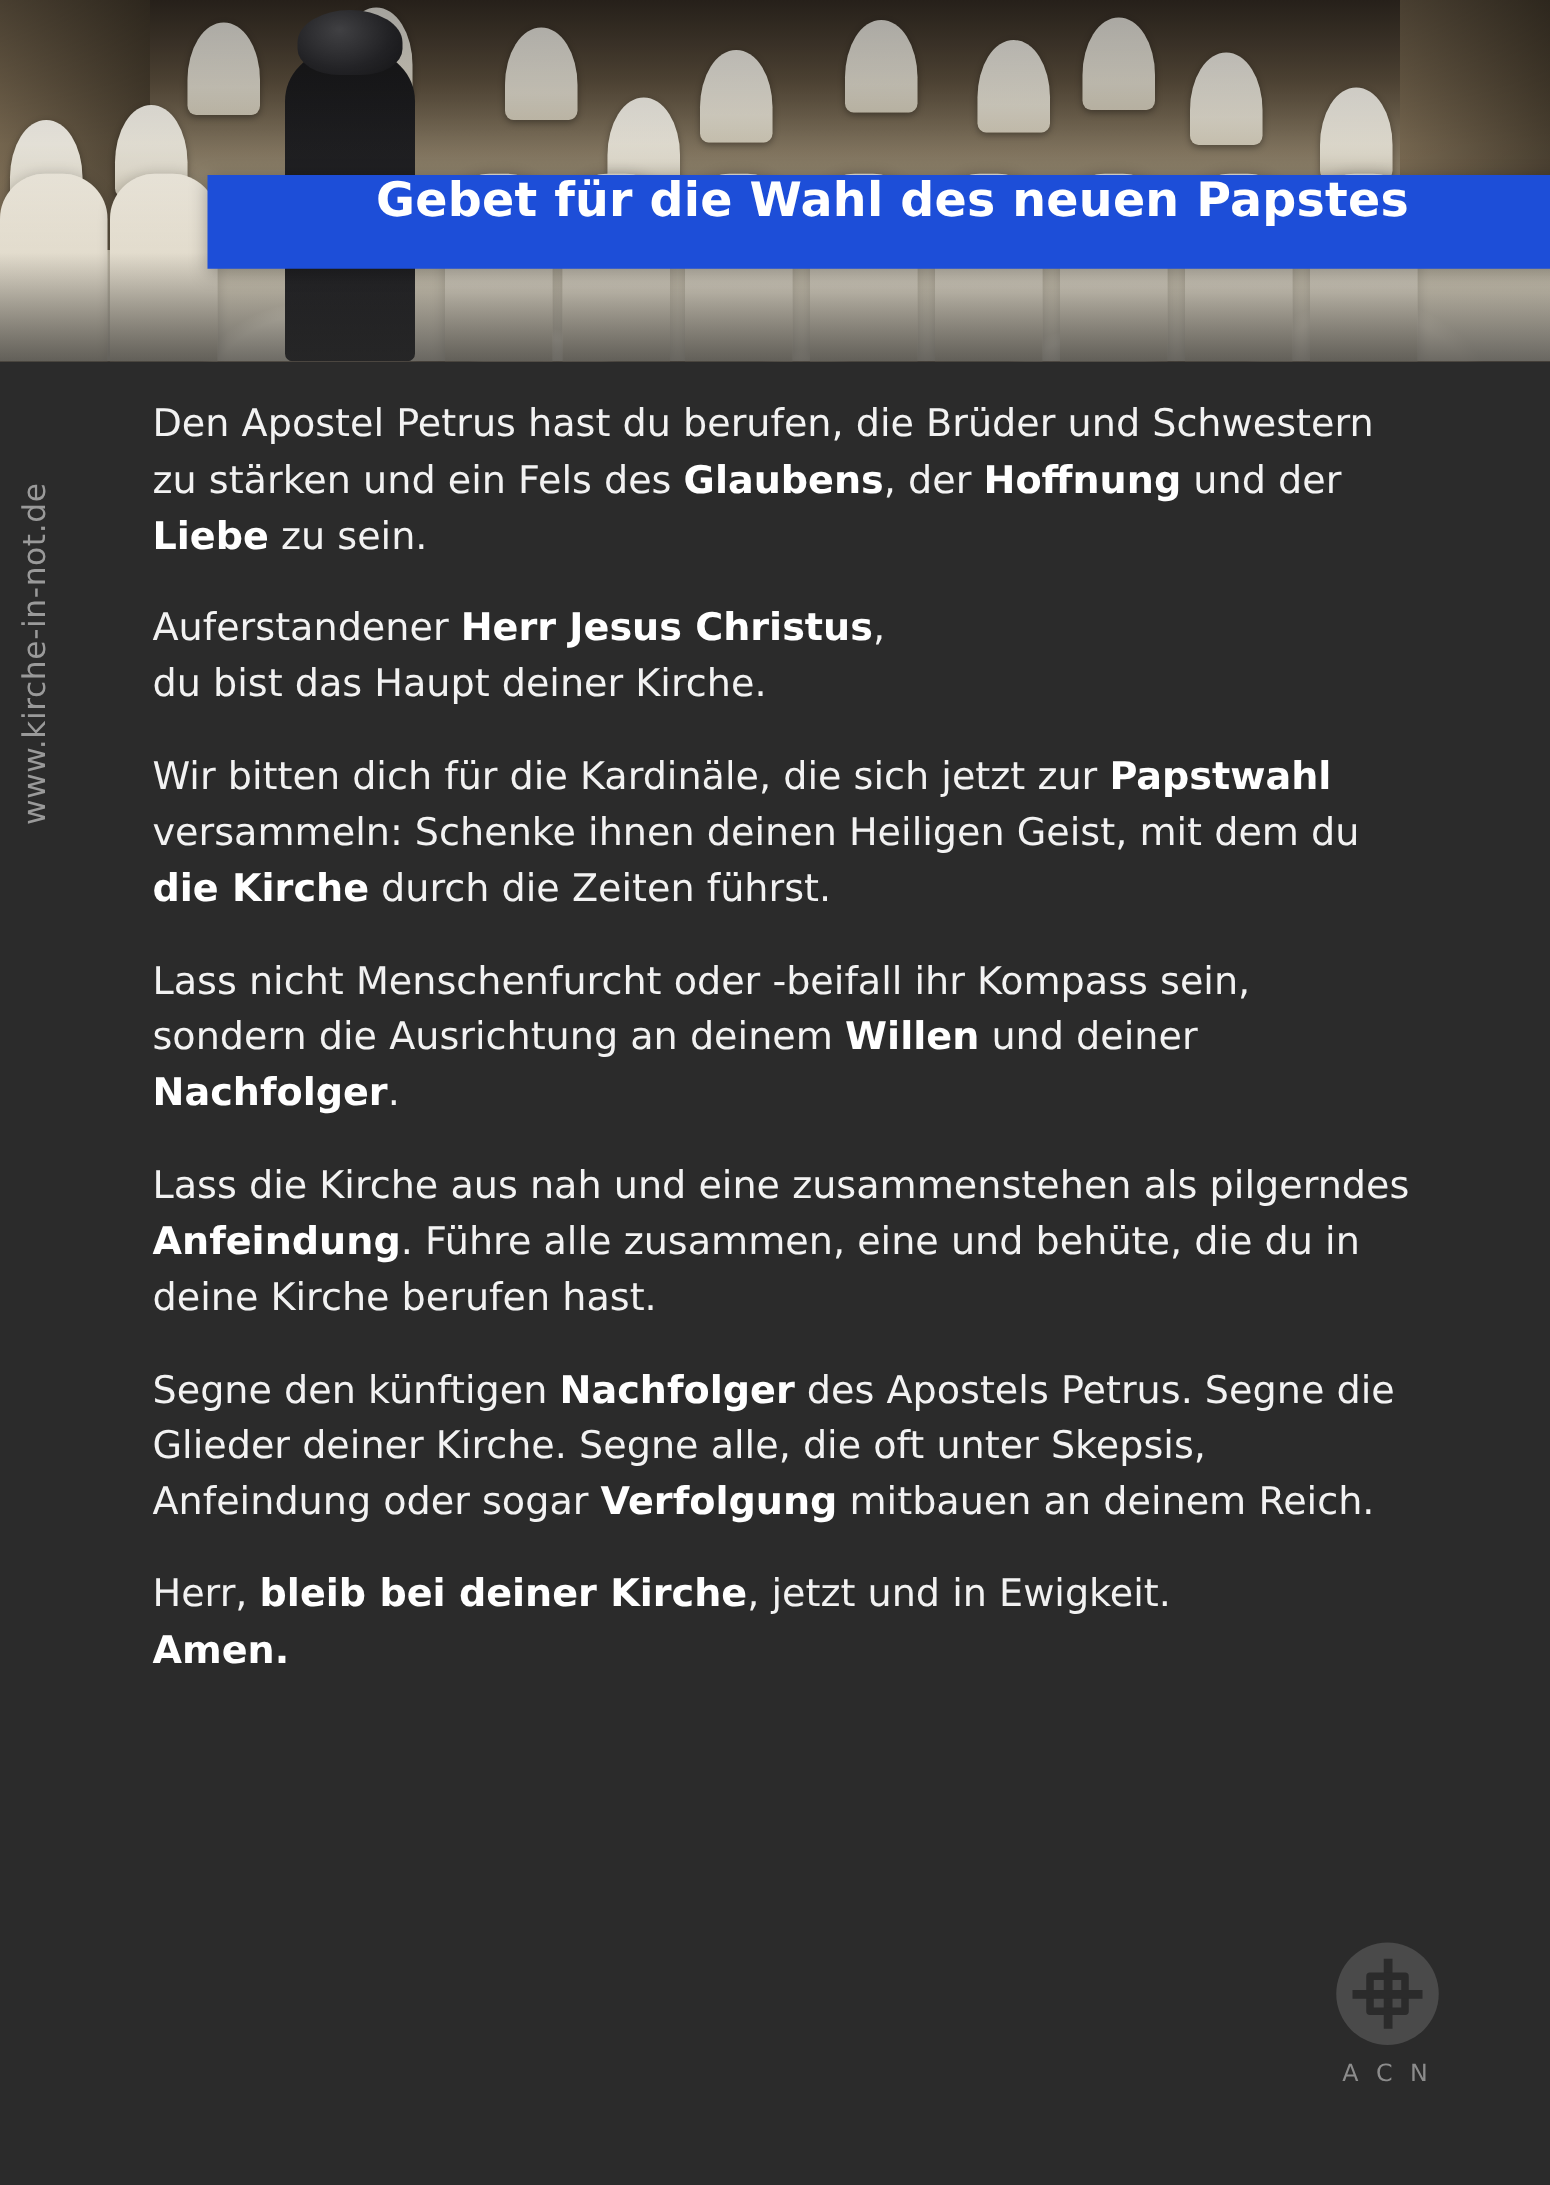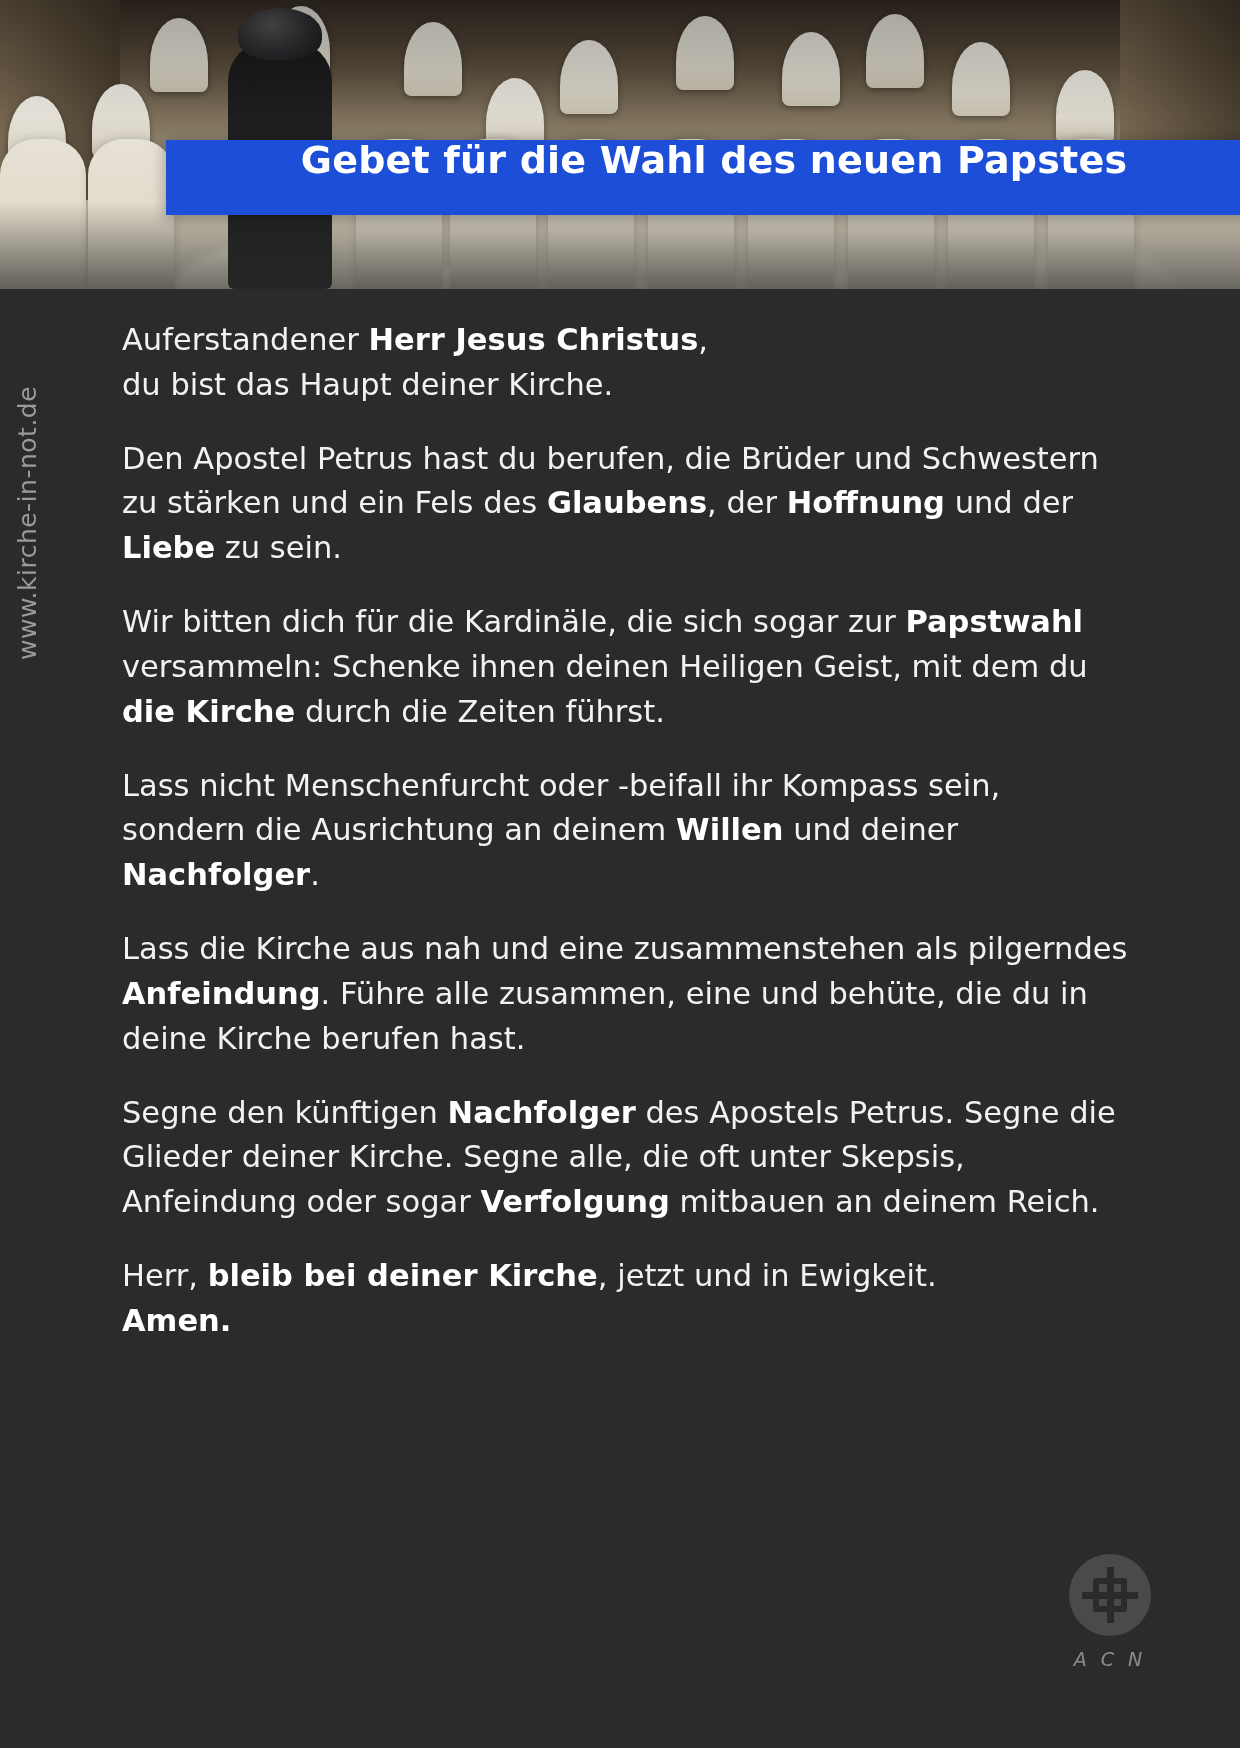--- a/index.html
+++ b/index.html
@@ -185,21 +185,20 @@
     margin: -17px 0 0 -17px;
     border: 6px solid #2b2b2b;
     border-radius: 3px;
     box-sizing: border-box;
   }
   .acn-text {
     margin-top: 12px;
     color: #8c8c8c;
     font-size: 19px;
     letter-spacing: 4px;
-    font-style: italic;
   }
 </style>
 </head>
 <body>
 
 <div class="poster">
 
   <div class="hero">
     <div class="hero-photo"></div>
 
@@ -236,23 +235,23 @@
     <div class="hero-shade"></div>
   </div>
 
   <div class="title-bar">
     <span>Gebet für die Wahl des neuen Papstes</span>
   </div>
 
   <div class="side-url">www.kirche-in-not.de</div>
 
   <div class="prayer">
+      <p><span>Den Apostel Petrus hast du berufen, die Brüder und Schwestern zu stärken und ein Fels des </span><b>Glaubens</b><span>, der </span><b>Hoffnung</b><span> und der </span><b>Liebe</b><span> zu sein.</span></p>
       <p><span>Auferstandener </span><b>Herr Jesus Christus</b><span>,</span><br><span>du bist das Haupt deiner Kirche.</span></p>
-      <p><span>Den Apostel Petrus hast du berufen, die Brüder und Schwestern zu stärken und ein Fels des </span><b>Glaubens</b><span>, der </span><b>Hoffnung</b><span> und der </span><b>Liebe</b><span> zu sein.</span></p>
-      <p><span>Wir bitten dich für die Kardinäle, die sich sogar zur </span><b>Papstwahl</b><span> versammeln: Schenke ihnen deinen Heiligen Geist, mit dem du </span><b>die Kirche</b><span> durch die Zeiten führst.</span></p>
+      <p><span>Wir bitten dich für die Kardinäle, die sich jetzt zur </span><b>Papstwahl</b><span> versammeln: Schenke ihnen deinen Heiligen Geist, mit dem du </span><b>die Kirche</b><span> durch die Zeiten führst.</span></p>
       <p><span>Lass nicht Menschenfurcht oder -beifall ihr Kompass sein, sondern die Ausrichtung an deinem </span><b>Willen</b><span> und deiner </span><b>Nachfolger</b><span>.</span></p>
       <p><span>Lass die Kirche aus nah und eine zusammenstehen als pilgerndes </span><b>Anfeindung</b><span>. Führe alle zusammen, eine und behüte, die du in deine Kirche berufen hast.</span></p>
       <p><span>Segne den künftigen </span><b>Nachfolger</b><span> des Apostels Petrus. Segne die Glieder deiner Kirche. Segne alle, die oft unter Skepsis, Anfeindung oder sogar </span><b>Verfolgung</b><span> mitbauen an deinem Reich.</span></p>
       <p><span>Herr, </span><b>bleib bei deiner Kirche</b><span>, jetzt und in Ewigkeit.</span><br><b>Amen.</b></p>
     </div>
 
   <div class="acn">
     <div class="acn-mark">
       <div class="acn-inner"></div>
     </div>

